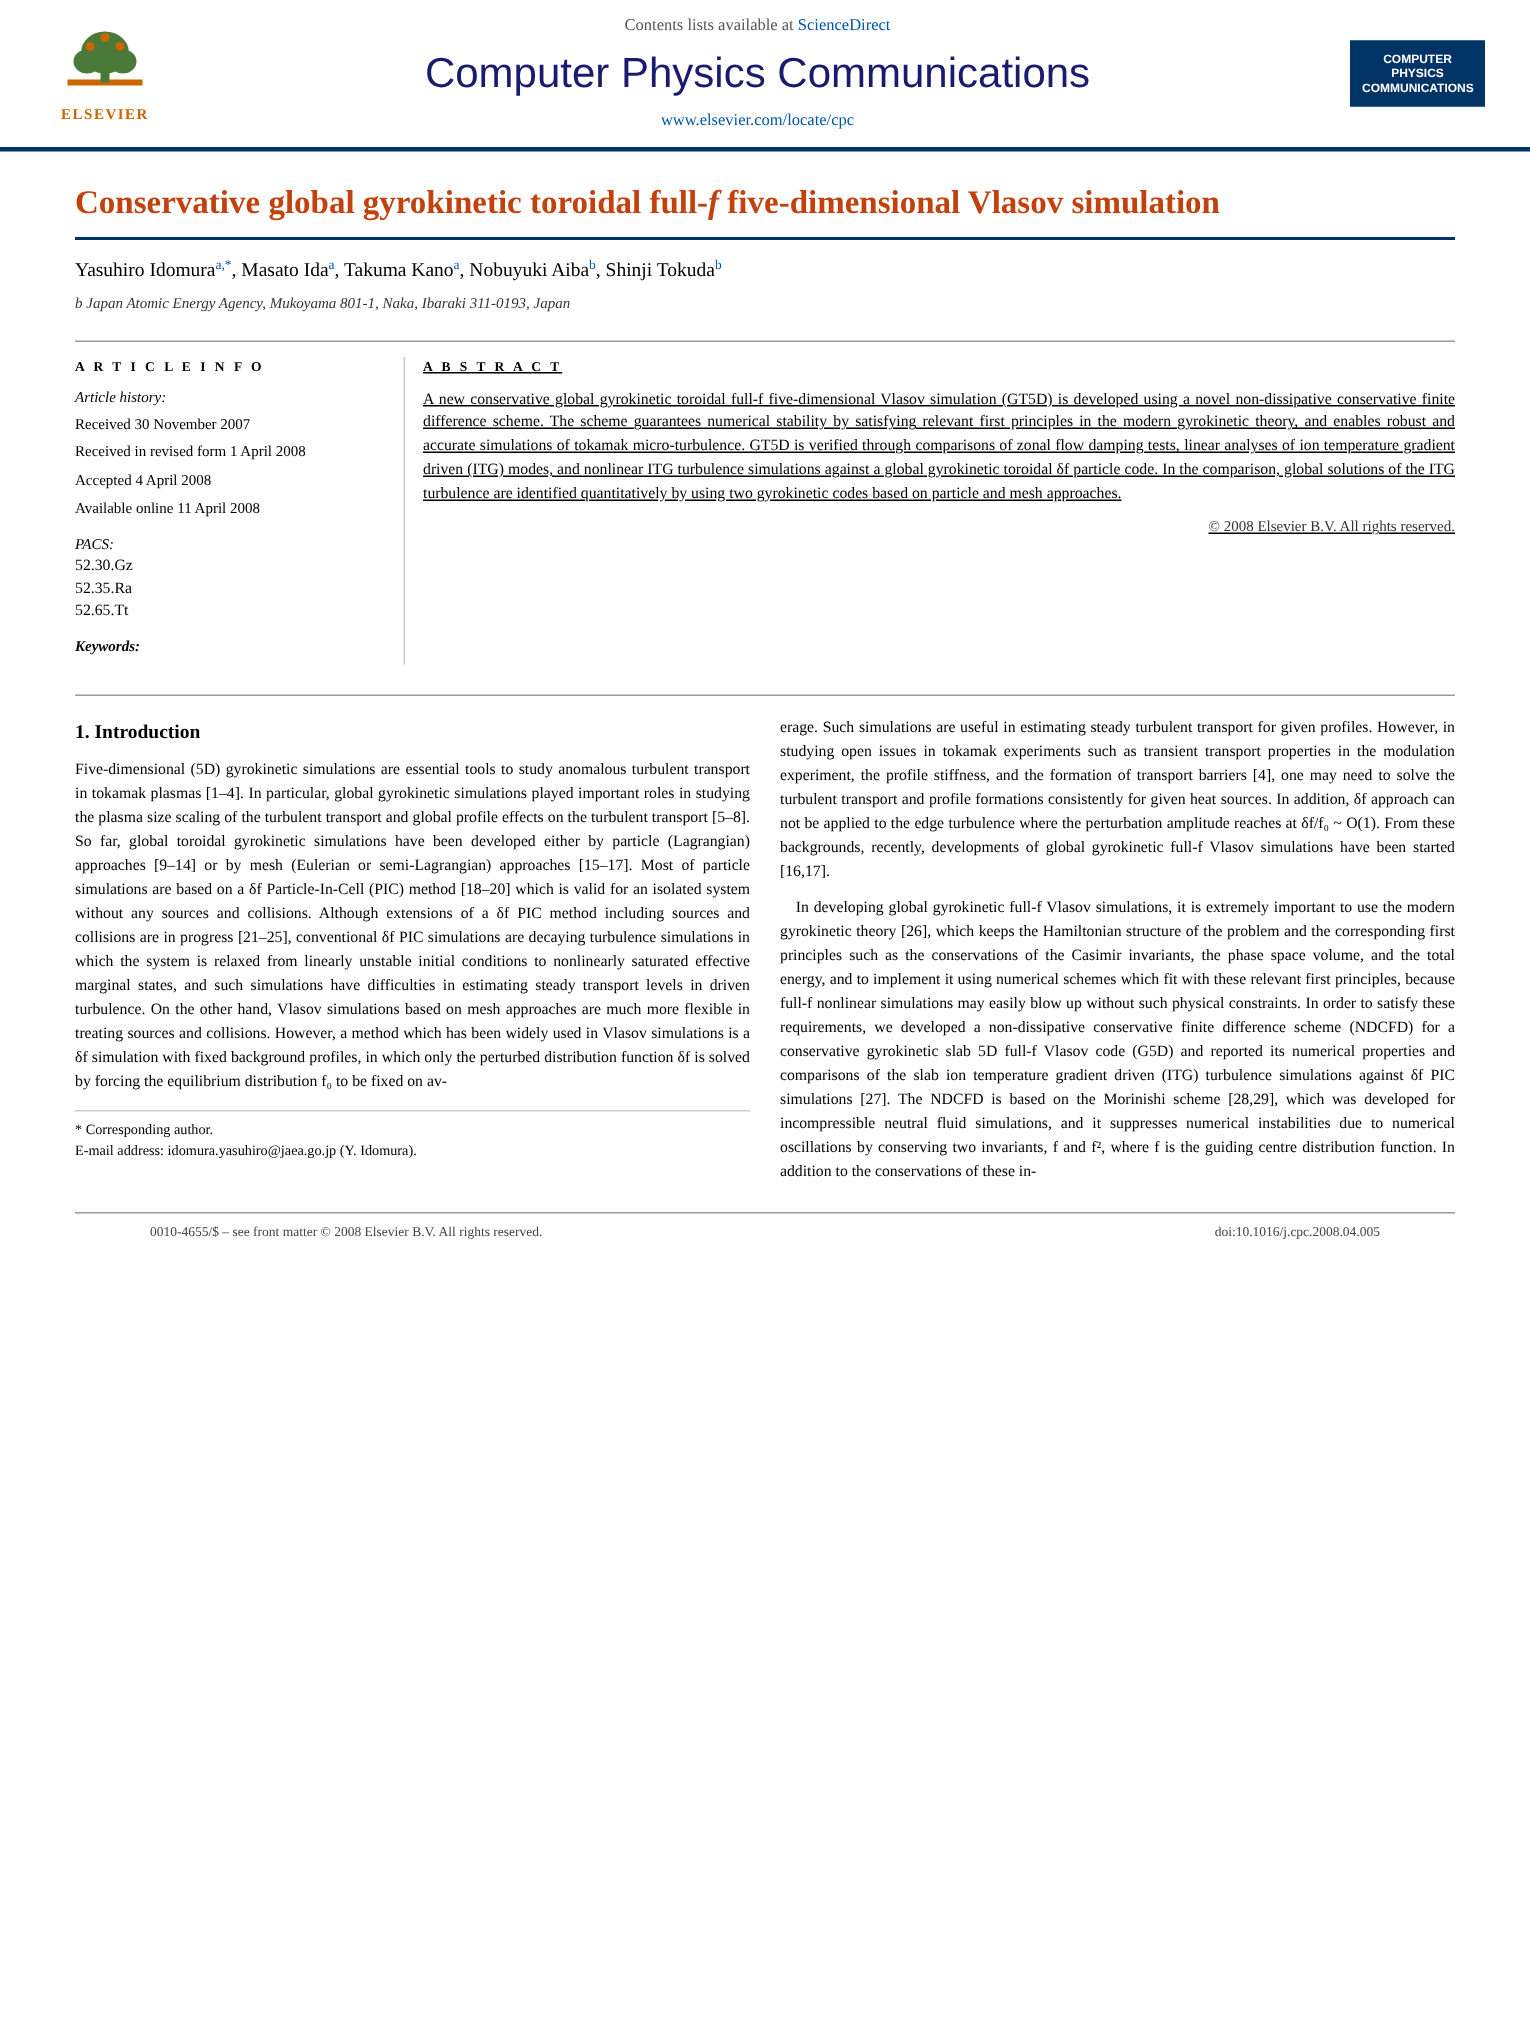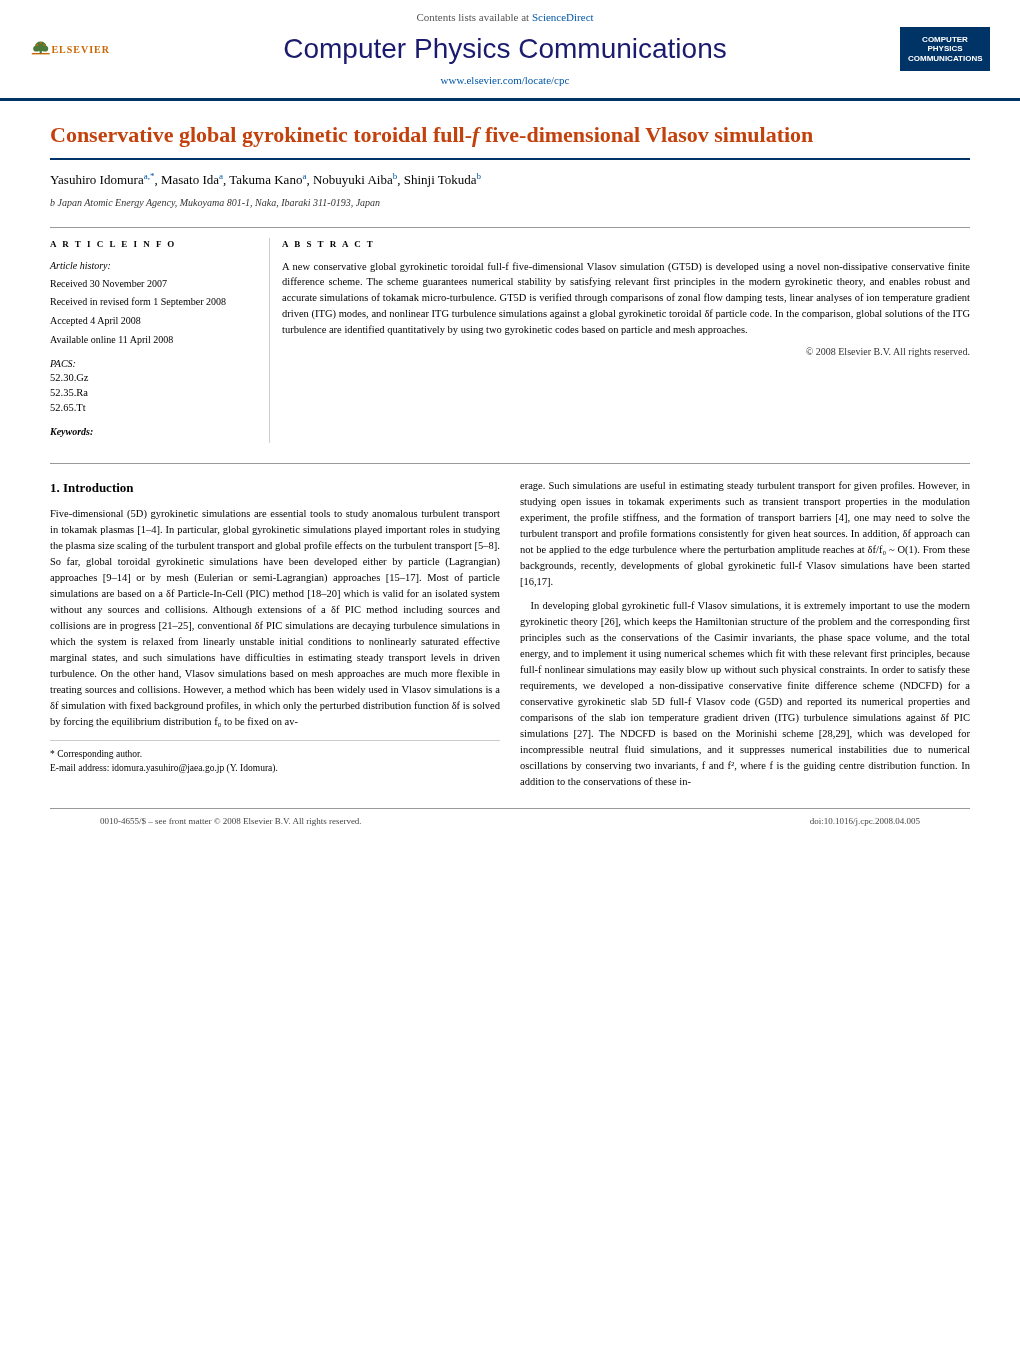--- a/index.html
+++ b/index.html
@@ -31,21 +31,21 @@
       padding: 10px 30px;
       border-bottom: 3px solid #003366;
       gap: 16px;
     }
     .elsevier-logo {
       width: 80px;
       flex-shrink: 0;
     }
     .elsevier-logo-inner {
       display: flex;
-      flex-direction: row;
+      flex-direction: column;
       align-items: center;
       font-size: 9px;
       color: #333;
     }
     .elsevier-tree {
       width: 60px;
       height: 55px;
     }
     .elsevier-wordmark {
       font-size: 10px;
@@ -140,20 +140,21 @@
     .col-left {
       width: 220px;
       flex-shrink: 0;
       font-size: 10.5px;
       border-right: 1px solid #ccc;
       padding-right: 16px;
     }
     .col-right {
       flex: 1;
       font-size: 10.5px;
+      text-decoration: underline;
     }
     .section-label {
       font-size: 9px;
       font-weight: bold;
       letter-spacing: 2px;
       color: #000;
       margin-bottom: 8px;
     }
     .info-row {
       margin-bottom: 4px;
@@ -304,21 +305,21 @@
 
       <div class="col-left">
         <div class="section-label">A R T I C L E   I N F O</div>
 
         <div class="article-history">
           <div class="article-history-title">Article history:</div>
           <div class="info-row">
             <span class="info-value">Received 30 November 2007</span>
           </div>
           <div class="info-row">
-            <span class="info-value">Received in revised form 1 September 2008</span>
+            <span class="info-value">Received in revised form 1 April 2008</span>
           </div>
           <div class="info-row">
             <span class="info-value">Accepted 4 April 2008</span>
           </div>
           <div class="info-row">
             <span class="info-value">Available online 11 April 2008</span>
           </div>
         </div>
 
         <div class="pacs-section">

